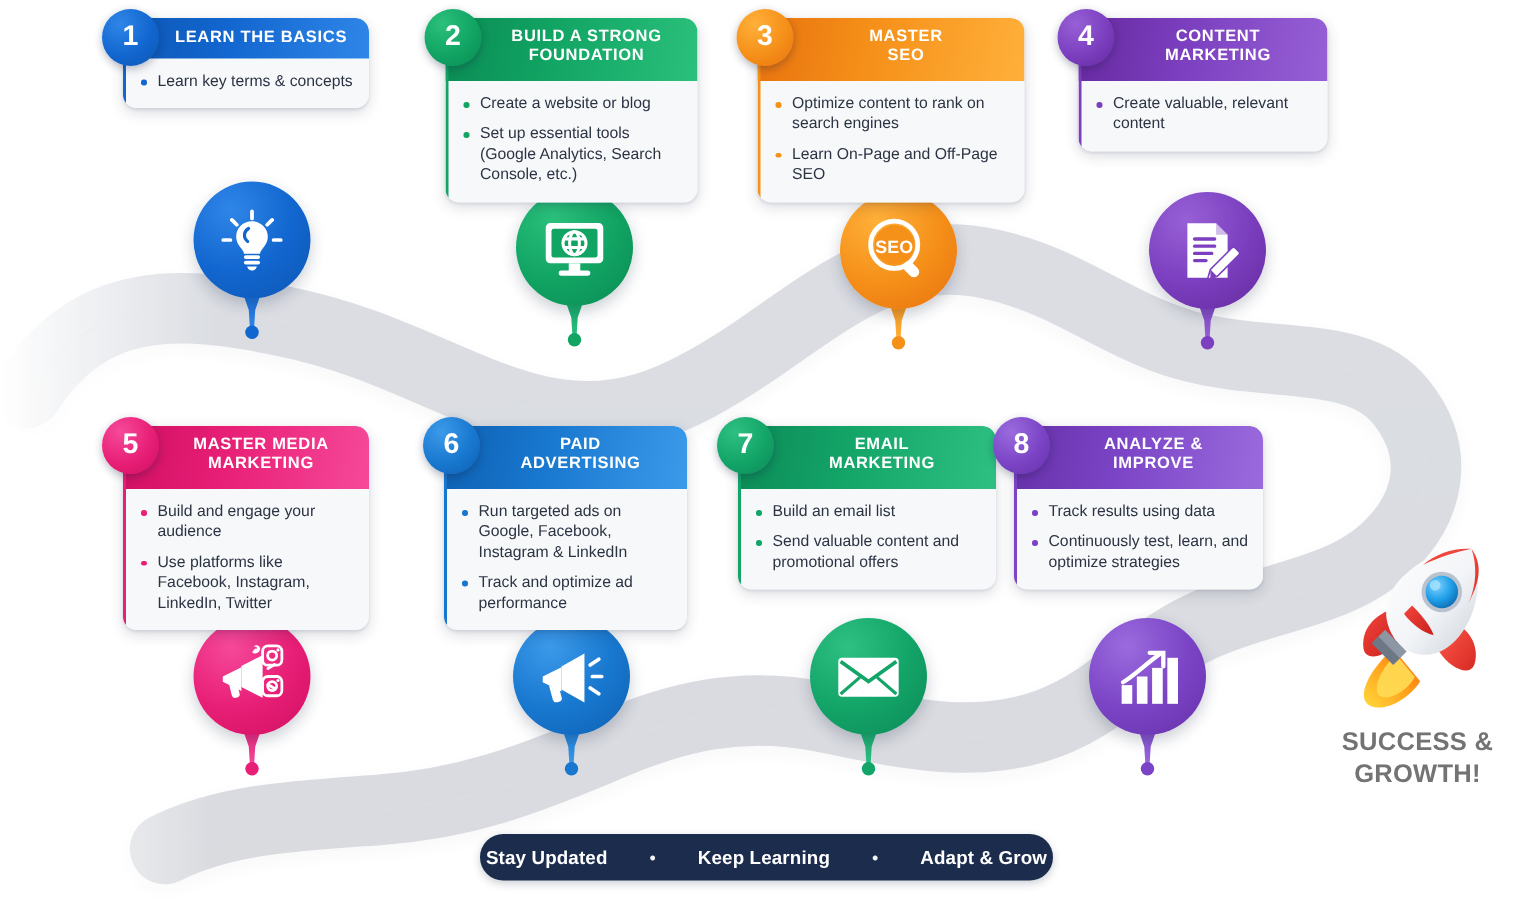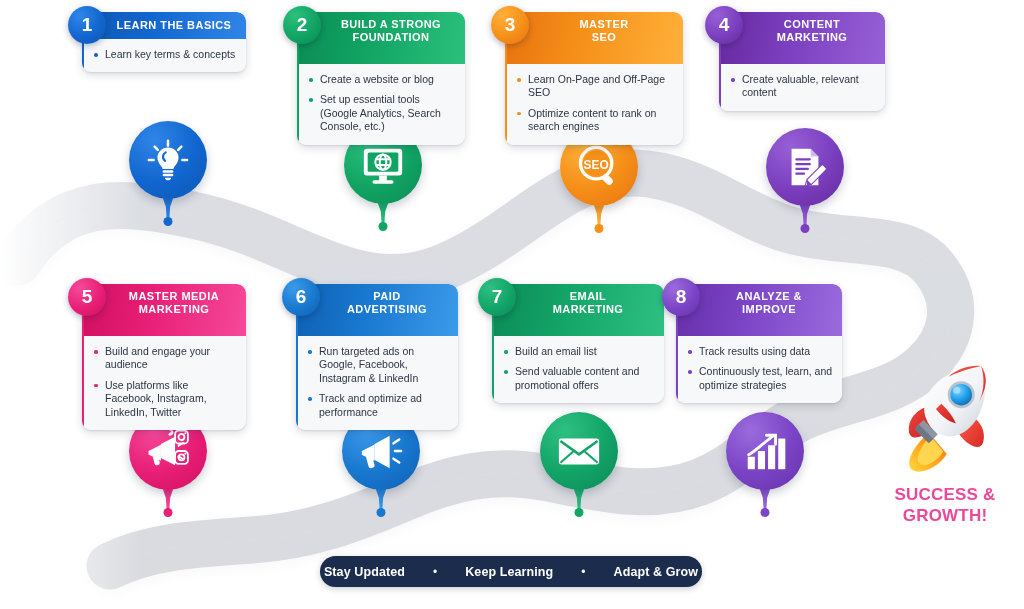--- a/index.html
+++ b/index.html
@@ -33,21 +33,21 @@
     font-weight: bold;
     font-size: 11px;
     letter-spacing: .45px;
     text-align: center;
     padding: 7px 6px 7px 26px;
     line-height: 13px;
     border-radius: 9px 9px 0 0;
     position: relative;
     z-index: 2;
   }
-  .card-header.two-line { padding-top: 6px; padding-bottom: 20px; }
+  .card-header.two-line { padding-top: 6px; padding-bottom: 10px; }
   .card-list {
     list-style: none;
     padding: 9px 9px 11px 12px;
     background: #f7f8fa;
     border-radius: 0 0 9px 9px;
   }
   .card-list li {
     position: relative;
     font-size: 10.5px;
     line-height: 13.4px;
@@ -121,21 +121,21 @@
   #success-block {
     position: absolute;
     left: 870px; top: 360px;
     width: 150px;
     z-index: 25;
     text-align: center;
   }
   #rocket { width: 108px; height: 118px; margin: 0 auto; display: block; }
   #success-text {
     margin-top: 6px;
-    color: #ec4899;
+    color: #737373;
     font-weight: bold;
     font-size: 17px;
     line-height: 21px;
     letter-spacing: .2px;
   }
 
   
   #footer-pill {
     position: absolute;
     left: 320px; top: 556px;
@@ -294,25 +294,25 @@
       <div class="step-card" style="left: 505px; top: 12px; width: 178px;">
     <div class="card-body">
       <div class="card-stripe" style="background:#f59019"></div>
       <div class="card-header two-line" style="background:linear-gradient(100deg,#e8720e 0%,#f59019 42%,#ffb03a 100%)">
         <div>MASTER</div>
             <div>SEO</div>
       </div>
       <ul class="card-list">
             <li>
         <span class="bullet" style="background:#f59019"></span>
+        <span>Optimize content to rank on search engines</span>
+     </li>
+            <li>
+        <span class="bullet" style="background:#f59019"></span>
         <span>Learn On-Page and Off-Page SEO</span>
-     </li>
-            <li>
-        <span class="bullet" style="background:#f59019"></span>
-        <span>Optimize content to rank on search engines</span>
      </li>
           </ul>
     </div>
     <div class="num-badge" style="background:radial-gradient(circle at 32% 26%,#ffb03a,#f59019 55%,#e8720e 100%)">
       <span>3</span>
     </div>
       </div>
       <div class="pin" style="left: 560px; top: 128px;">
     <div class="pin-tail" style="background:linear-gradient(180deg,#f59019 0%,#ffb03a 100%)"></div>
     <div class="pin-head" style="background:radial-gradient(circle at 32% 24%,#ffb03a,#f59019 52%,#e8720e 100%)">

